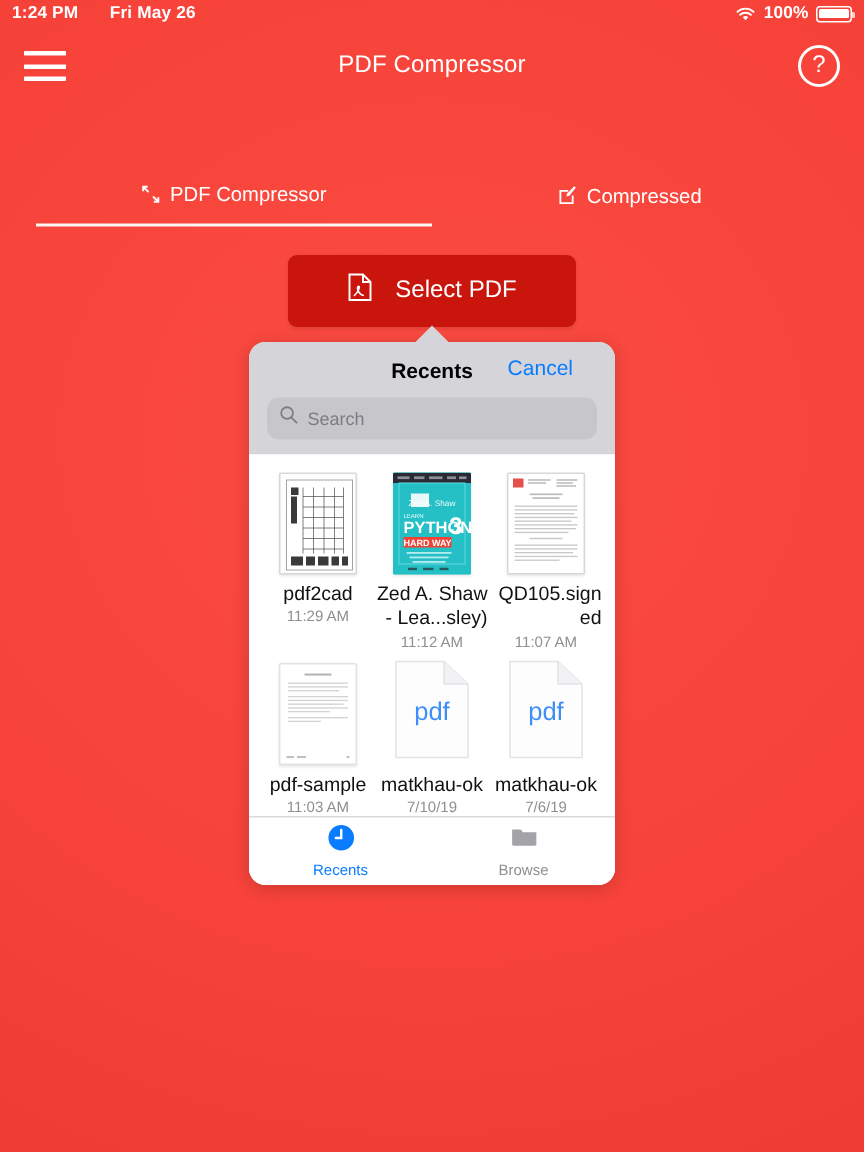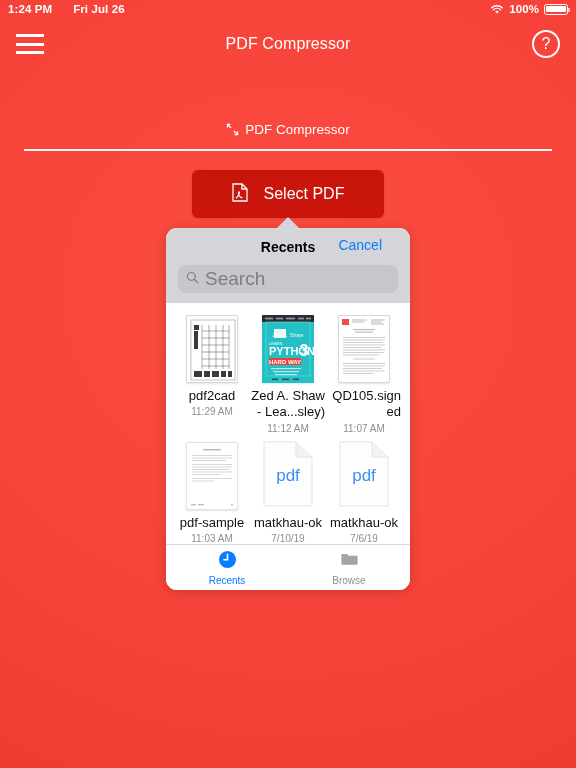--- a/index.html
+++ b/index.html
@@ -121,21 +121,21 @@
   .pop-cancel {
     position: absolute; right: 16px; top: 0;
     font-size: 14px; color: #0a7cff; cursor: pointer;
   }
   .search-field {
     margin-top: 8px; height: 28px;
     background: #c6c6cb; border-radius: 8px;
     display: flex; align-items: center; gap: 6px;
     padding: 0 8px;
   }
-  .search-field .ph { color: #7d7d82; font-size: 19px; }
+  .search-field .ph { color: #7d7d82; font-size: 12px; }
 
   .pop-body {
     flex: 1 1 auto; background: #fff;
     padding: 12px 8px 0;
     overflow: hidden;
   }
   .file-grid {
     display: grid; grid-template-columns: repeat(3, 1fr);
     row-gap: 8px;
   }
@@ -180,21 +180,21 @@
   .pop-tab-label { font-size: 10px; font-weight: 500; }
   .pop-tab.active .pop-tab-label { color: #0a7cff; }
   .pop-tab.inactive .pop-tab-label { color: #8e8e93; }
 </style>
 </head>
 <body>
 
 <div class="status-bar">
   <div class="sb-left">
     <span>1:24 PM</span>
-    <span>Fri Jul 26</span>
+    <span>Fri May 26</span>
   </div>
   <div class="sb-right">
     <span>
       <svg class="wifi-icon" viewBox="0 0 16 12">
         <path d="M8 10.6 L5.9 8.2 A3.2 3.2 0 0 1 10.1 8.2 Z" fill="#fff"></path>
         <path d="M3.9 6.4 A6 6 0 0 1 12.1 6.4" stroke="#fff" stroke-width="1.5" fill="none" stroke-linecap="round"></path>
         <path d="M1.9 4.1 A9 9 0 0 1 14.1 4.1" stroke="#fff" stroke-width="1.5" fill="none" stroke-linecap="round"></path>
       </svg>
     </span>
     <span>100%</span>
@@ -218,20 +218,29 @@
 
 <div class="tabs">
   <div class="tab active">
     <span>
       <svg width="13" height="13" viewBox="0 0 16 16">
         <path d="M1 1h4.5v1.6H3.7l3 3-1.1 1.1-3-3V5.5H1z" fill="#fff"></path>
         <path d="M15 15h-4.5v-1.6h1.8l-3-3 1.1-1.1 3 3V10.5H15z" fill="#fff"></path>
       </svg>
     </span>
     <span>PDF Compressor</span>
+  </div>
+  <div class="tab">
+    <span>
+      <svg width="13" height="13" viewBox="0 0 16 16">
+        <path d="M1.2 3.2h7.2v1.5H2.7v8.6h8.6V7.8h1.5v6.9H1.2z" fill="#fff"></path>
+        <path d="M14.6 1.4 13.4.2 7.4 6.2 6.9 8.6l2.4-.5z" fill="#fff"></path>
+      </svg>
+    </span>
+    <span>Compressed</span>
   </div>
 </div>
 
 <div class="select-pdf-btn">
   <span>
     <svg width="16" height="19" viewBox="0 0 16 19">
       <path d="M1 1h9l5 5v12H1z" fill="none" stroke="#fff" stroke-width="1.3"></path>
       <path d="M10 1v5h5" fill="none" stroke="#fff" stroke-width="1.3"></path>
       <path d="M4.3 15c1.6-1.4 2.8-3.6 3.2-5.2.2-.8-.5-1.2-.9-.6-.5.8-.1 2.3.7 3.6.7 1.1 1.8 2 2.8 2.1" fill="none" stroke="#fff" stroke-width="1.1" stroke-linecap="round"></path>
     </svg>

